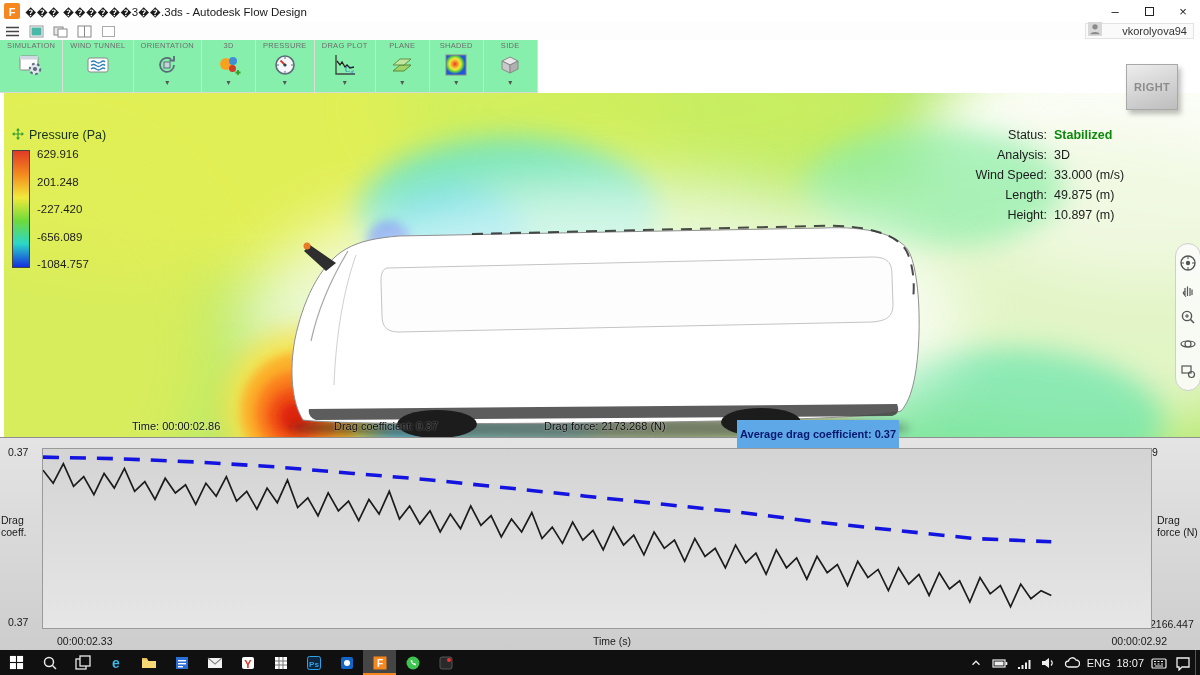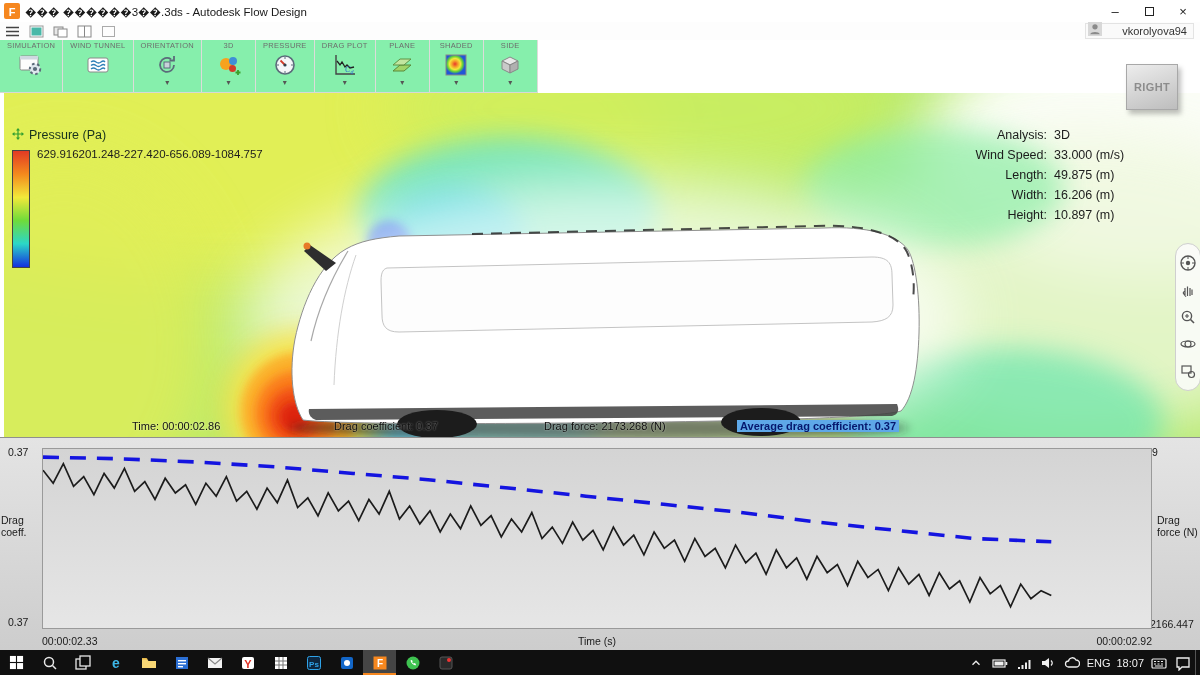--- a/index.html
+++ b/index.html
@@ -36,21 +36,21 @@
 
   
   .viewport { position:absolute; top:93px; left:4px; width:1200px; height:332px; }
   .viewport svg.scene { position:absolute; inset:0; }
 
   .legend { position:absolute; left:8px; top:33px; z-index:5; }
   .legend-title-row { display:flex; align-items:center; gap:5px; margin-bottom:6px; }
   .legend-title { font-size:12.5px; color:#17321c; }
   .legend-body { display:flex; gap:7px; }
   .legend-bar { width:18px; height:118px; border:1px solid #444; }
-  .legend-vals { display:flex; justify-content:space-between; height:122px; margin-top:-2px; }
+  .legend-vals { display:flex; flex-direction:column; justify-content:space-between; height:122px; margin-top:-2px; }
   .legend-vals span { font-size:11.5px; color:#1c1c1c; }
 
   .info-panel { position:absolute; right:58px; top:32px; z-index:5; }
   .irow { display:flex; height:20px; align-items:center; }
   .ilab { width:102px; text-align:right; font-size:12.5px; color:#1c1c1c; padding-right:7px; }
   .ival { width:92px; text-align:left; font-size:12.5px; color:#1c1c1c; }
   .ival.status { font-weight:bold; }
 
   .viewcube { position:absolute; top:64px; right:22px; width:52px; height:46px; z-index:6;
     background:linear-gradient(160deg,#ededed,#bdbdbd); border:1px solid #a8a8a8;
@@ -58,34 +58,34 @@
     color:#8c8c8c; font-weight:bold; font-size:11px; letter-spacing:.4px;margin-left:27px; }
 
   .nav-toolbar { position:absolute; right:3px; top:150px; width:26px; z-index:5;
     background:rgba(252,252,252,.85); border:1px solid #cfcfcf; border-radius:13px;
     display:flex; flex-direction:column; align-items:center; gap:9px; padding:10px 0; }
   .nav-btn { width:18px; height:18px; display:flex; align-items:center; justify-content:center; }
 
   .ov { position:absolute; top:327px; font-size:11px; color:#101010; z-index:5; white-space:nowrap;
         text-shadow:0 0 2px rgba(255,255,255,.6); }
   .ov1 { left:128px; } .ov2 { left:330px; } .ov3 { left:540px; }
-  .ov4 { left:733px; background:#5ea8e8; color:#06186e; font-weight:bold; padding:0 3px; text-shadow:none; }
+  .ov4 { left:733px; background:#5ea8e8; color:#06186e; font-weight:bold; padding:8px 3px; text-shadow:none; }
 
   
   .chart-panel { position:absolute; top:437px; left:0; width:1200px; height:213px;
     background:linear-gradient(180deg,#e4e4e4,#cdcdcd); border-top:1px solid #8f8f8f; }
   .plot { position:absolute; left:42px; top:10px; width:1110px; height:181px;
     background:linear-gradient(180deg,#d4d4d4,#e6e6e6); border:1px solid #9a9a9a; }
   .plot svg { width:100%; height:100%; display:block; }
   .ax { position:absolute; font-size:10.5px; color:#1a1a1a; }
   .ax.tl { left:8px; top:8px; } .ax.bl { left:8px; top:178px; }
   .ax.tr { left:1120px; top:8px; } .ax.br { left:1150px; top:180px; }
   .ax-title { position:absolute; font-size:10.5px; color:#1a1a1a; line-height:12px; }
   .ax-title.left { left:1px; top:76px; } .ax-title.right { left:1157px; top:76px; }
-  .xlabels { position:absolute; left:42px; top:197px; width:1110px; display:flex;
+  .xlabels { position:absolute; left:57px; top:197px; width:1110px; display:flex;
     justify-content:space-between; font-size:10.5px; color:#1a1a1a;text-align:center; }
 
   
   .taskbar { position:absolute; top:650px; left:0; width:1200px; height:25px; background:#101010;
     display:flex; align-items:stretch; z-index:10; }
   .tb-apps { display:flex; }
   .tb-app { width:33px; display:flex; align-items:center; justify-content:center; cursor:default; }
   .tb-app.active { background:#454545; box-shadow:inset 0 -2px 0 #f6871f; }
   .tb-spacer { flex:1; }
   .tb-tray { display:flex; align-items:center; }
@@ -338,34 +338,34 @@
         <span>201.248</span>
         <span>-227.420</span>
         <span>-656.089</span>
         <span>-1084.757</span>
       </div>
     </div>
   </div>
 
   <div class="info-panel">
     <div class="irow">
+        <span class="ilab">Status:</span>
+        <span class="ival status" style="color: rgb(12, 138, 12);">Stabilized</span>
+      </div>
+    <div class="irow">
         <span class="ilab">Analysis:</span>
         <span class="ival">3D</span>
       </div>
     <div class="irow">
         <span class="ilab">Wind Speed:</span>
         <span class="ival">33.000 (m/s)</span>
       </div>
     <div class="irow">
         <span class="ilab">Length:</span>
         <span class="ival">49.875 (m)</span>
-      </div>
-    <div class="irow">
-        <span class="ilab">Width:</span>
-        <span class="ival">16.206 (m)</span>
       </div>
     <div class="irow">
         <span class="ilab">Height:</span>
         <span class="ival">10.897 (m)</span>
       </div>
   </div>
 
   <div class="nav-toolbar">
     <span class="nav-btn">
       <svg width="18" height="18" viewBox="0 0 18 18">

